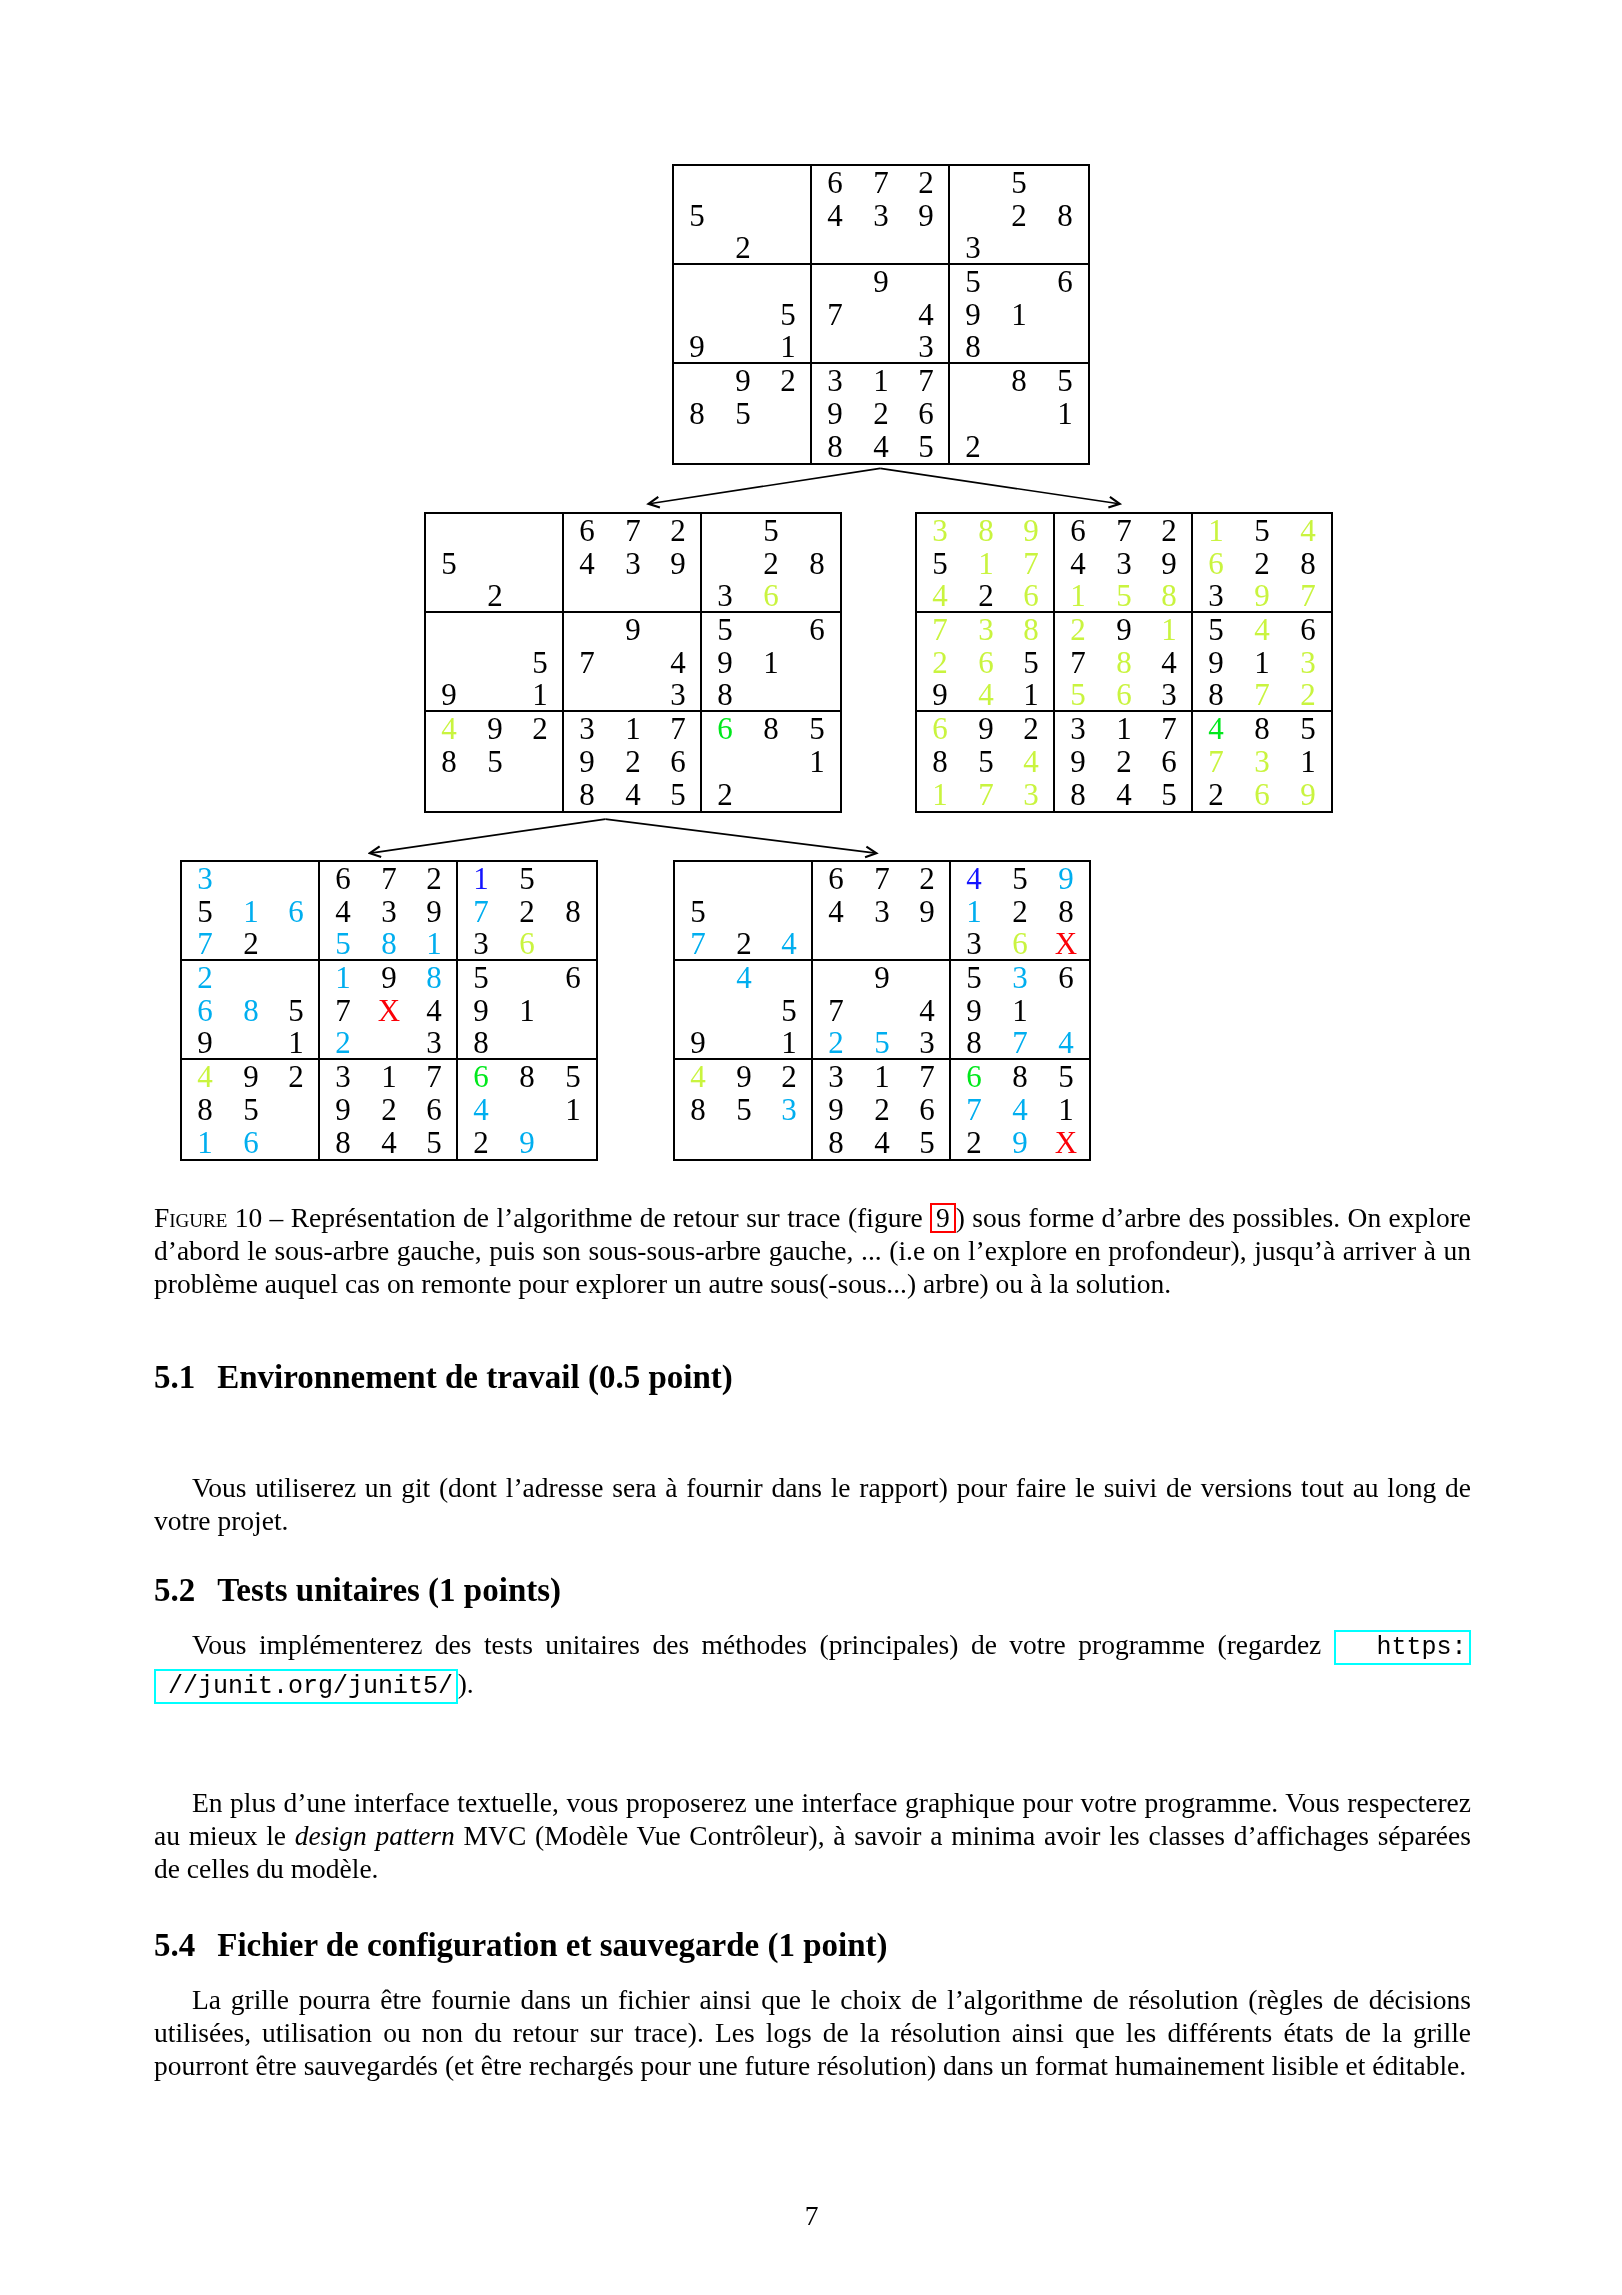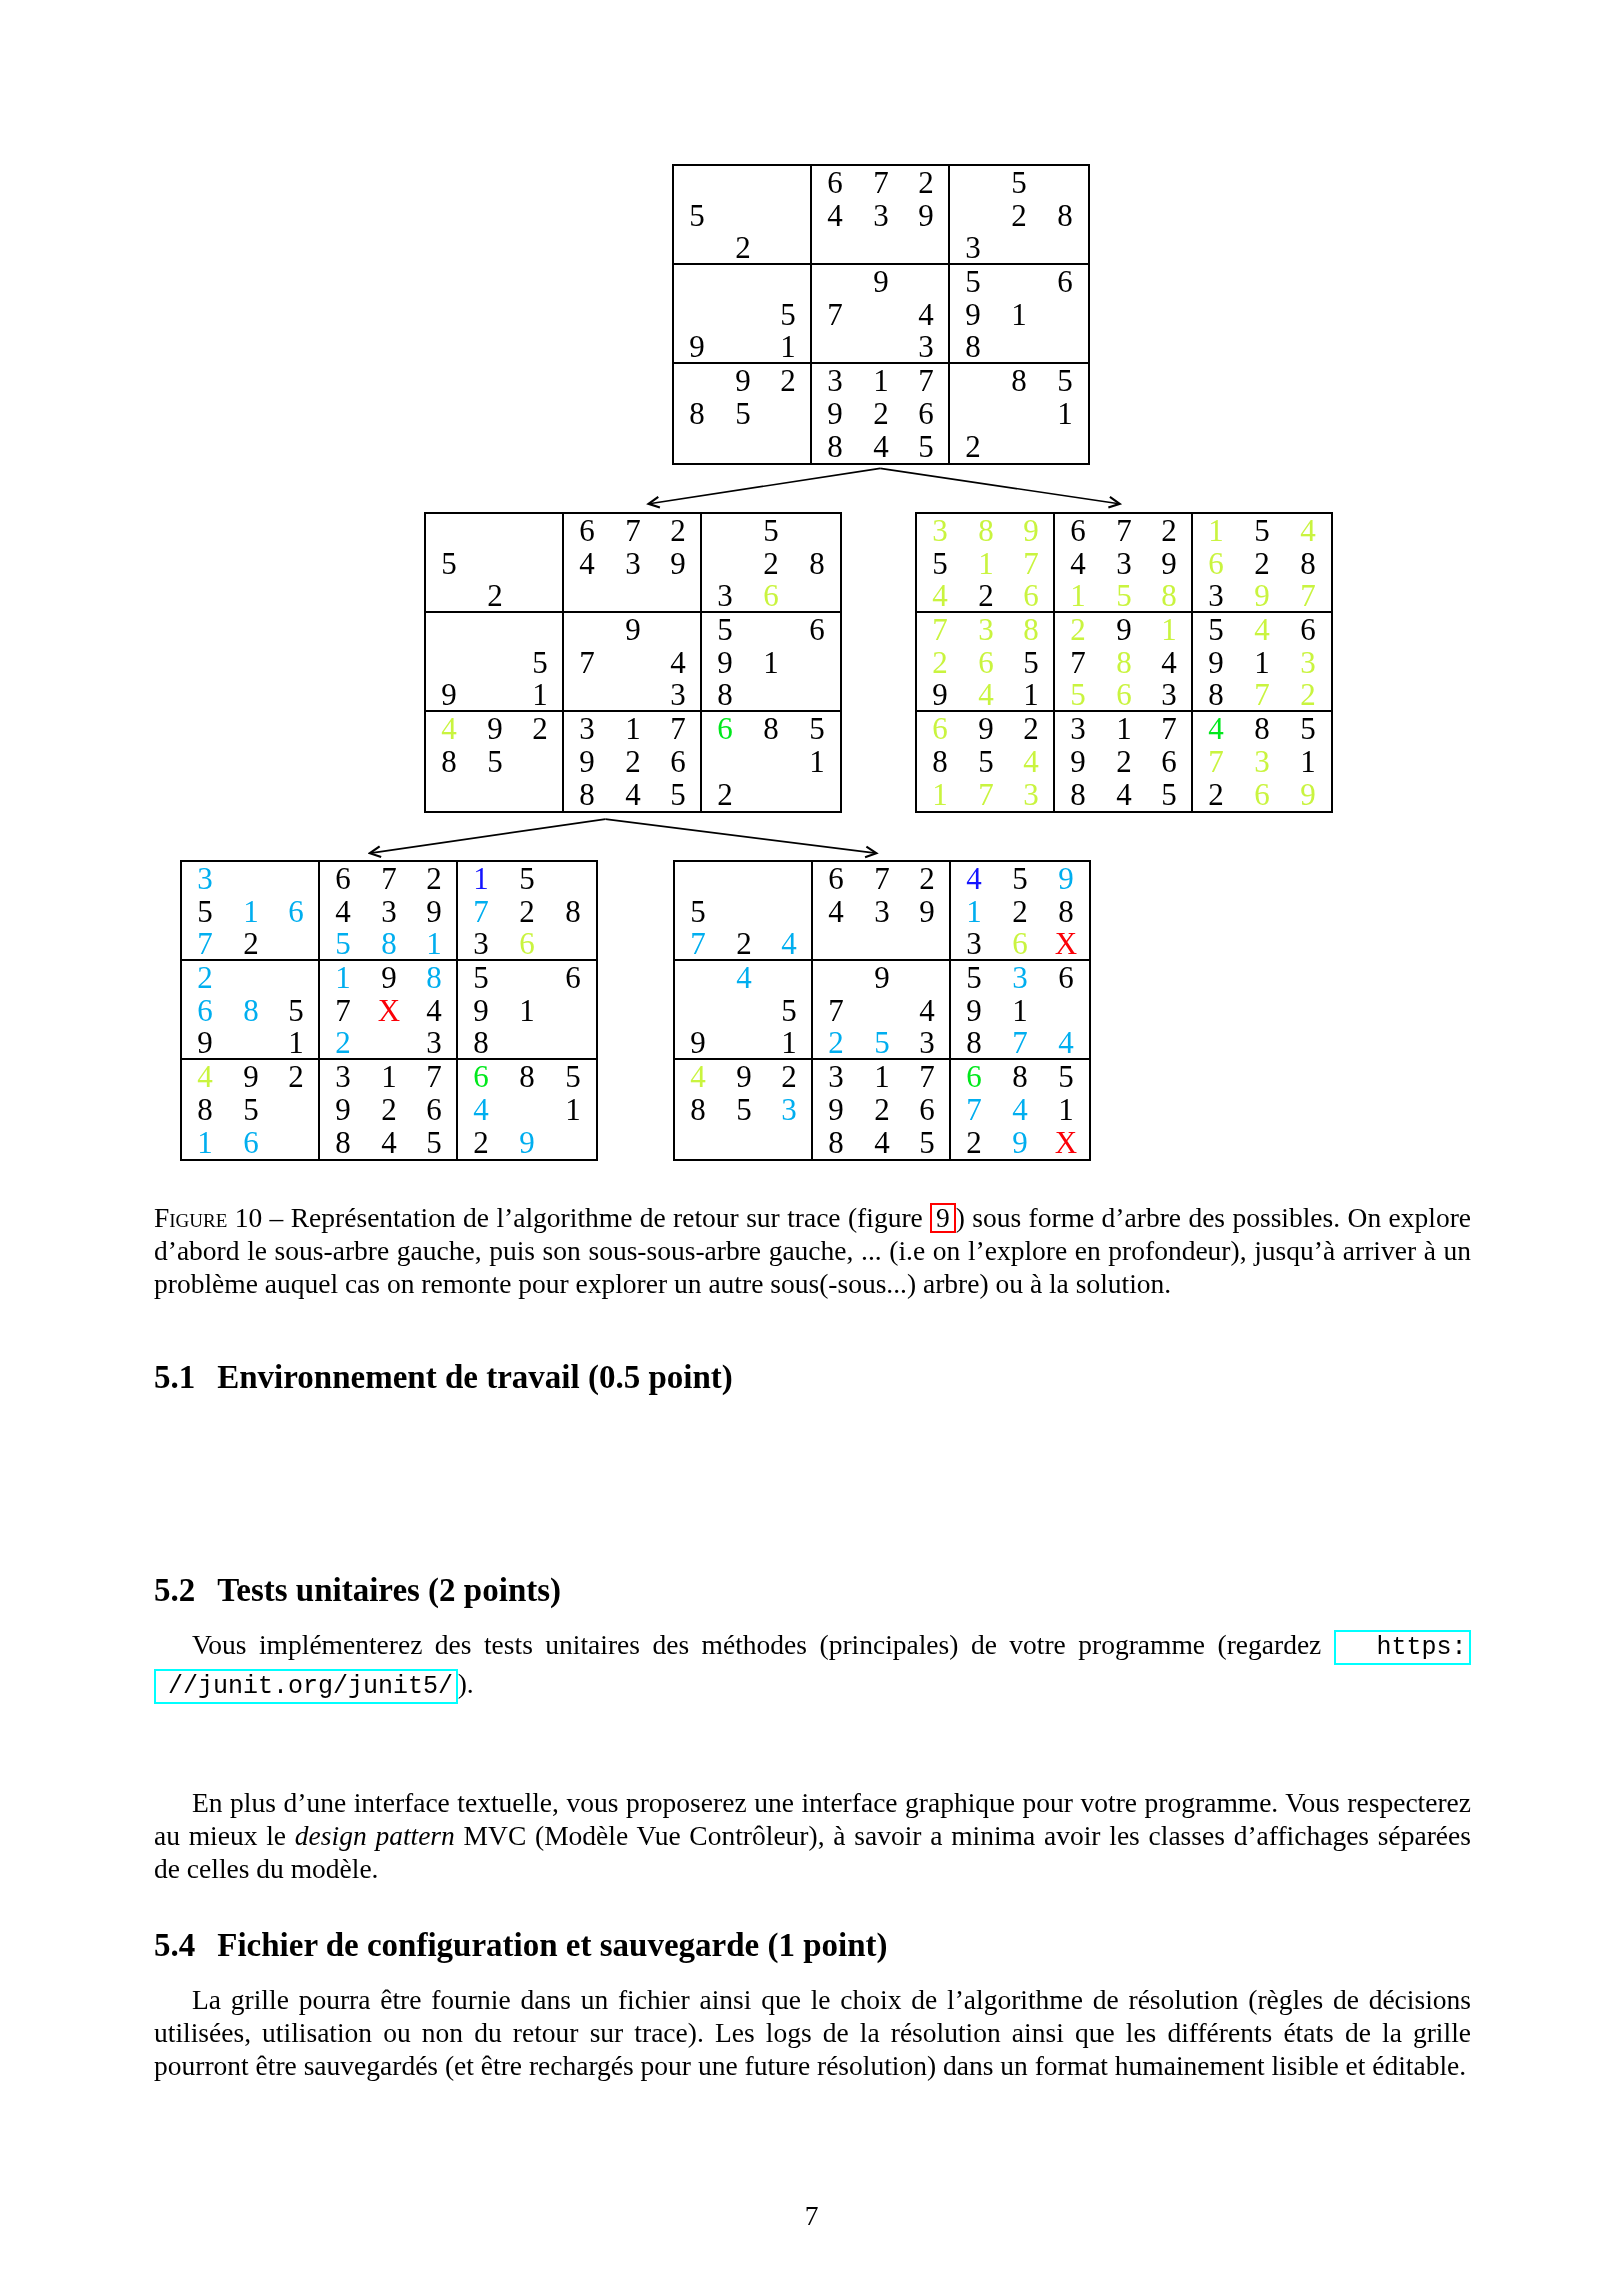--- a/index.html
+++ b/index.html
@@ -462,23 +462,24 @@
     </div>
 
   <div class="textblock" style="top:1201px">
     <span class="smallcaps">Figure 10</span><span> – Représentation de l’algorithme de retour sur trace (figure </span><span class="refbox" style="border-color: rgb(255, 0, 0);">9</span><span>) sous forme d’arbre des possibles. On explore d’abord le sous-arbre gauche, puis son sous-sous-arbre gauche, ... (i.e on l’explore en profondeur), jusqu’à arriver à un problème auquel cas on remonte pour explorer un autre sous(-sous...) arbre) ou à la solution.</span>
   </div>
 
 
   <div class="heading h-sub" style="top:1359px">
     <span class="num">5.1</span><span>Environnement de travail (0.5 point)</span>
   </div>
+  <div class="textblock para" style="top:1471px">Vous utiliserez un git (dont l’adresse sera à fournir dans le rapport) pour faire le suivi de versions tout au long de votre projet.</div>
 
   <div class="heading h-sub" style="top:1572px">
-    <span class="num">5.2</span><span>Tests unitaires (2 points)</span>
+    <span class="num">5.2</span><span>Tests unitaires (1 points)</span>
   </div>
   <div class="textblock para justline" style="top:1628px">
     <span>Vous implémenterez des tests unitaires des méthodes (principales) de votre programme (regardez </span><span class="urlbox" style="border-color: rgb(0, 255, 255);">https:</span>
   </div>
   <div class="textblock" style="top:1667px;text-align:left">
     <span class="urlbox" style="border-color: rgb(0, 255, 255); padding-left: 12px;">//junit.org/junit5/</span><span>).</span>
   </div>
 
   <div class="textblock para" style="top:1786px">
     <span>En plus d’une interface textuelle, vous proposerez une interface graphique pour votre programme. Vous respecterez au mieux le </span><span class="ital">design pattern</span><span> MVC (Modèle Vue Contrôleur), à savoir a minima avoir les classes d’affichages séparées de celles du modèle.</span>

